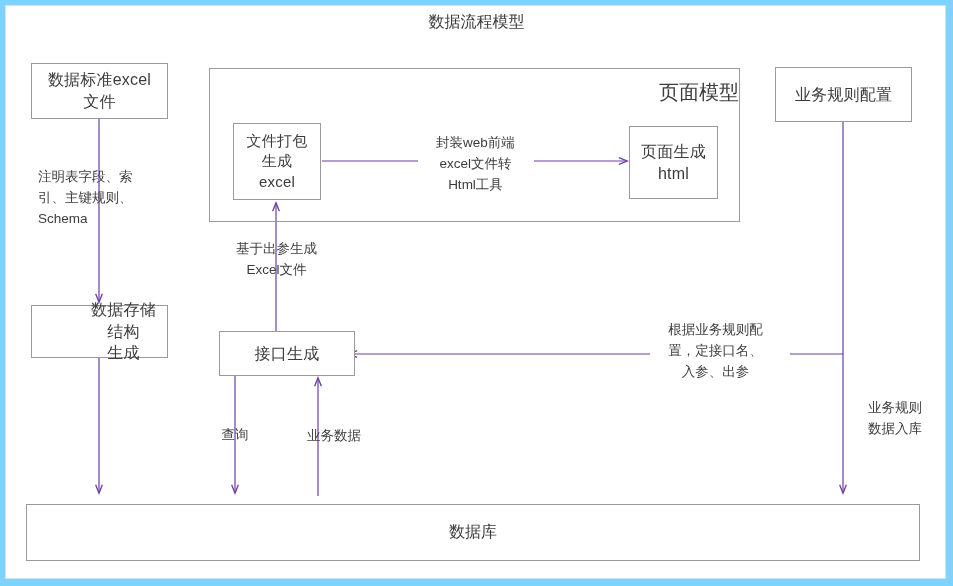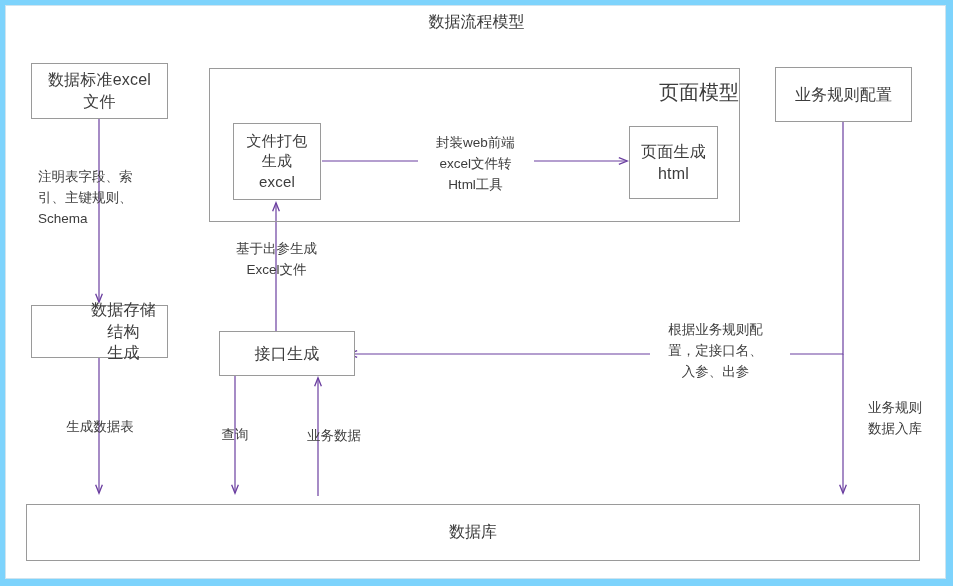--- a/index.html
+++ b/index.html
@@ -176,21 +176,20 @@
 引、主键规则、
 Schema</div>
 
   <div class="edge-label lbl-center" style="left:409px; top:133px; width:133px;">封装web前端
 excel文件转
 Html工具</div>
 
   <div class="edge-label lbl-center" style="left:210px; top:239px; width:133px;">基于出参生成
 Excel文件</div>
 
-  <div class="edge-label lbl-center" style="left:40px; top:417px; width:120px;">生成数据表</div>
 
   <div class="edge-label lbl-center" style="left:207px; top:426px; width:56px;font-family:Liberation Mono, monospace;">查询</div>
 
   <div class="edge-label lbl-center" style="left:281px; top:426px; width:80px;text-align:right;">业务数据</div>
 
   <div class="edge-label lbl-center" style="left:648px; top:320px; width:135px;">根据业务规则配
 置，定接口名、
 入参、出参</div>
 
   <div class="edge-label lbl-center" style="left:858px; top:398px; width:74px;text-align:center;">业务规则

